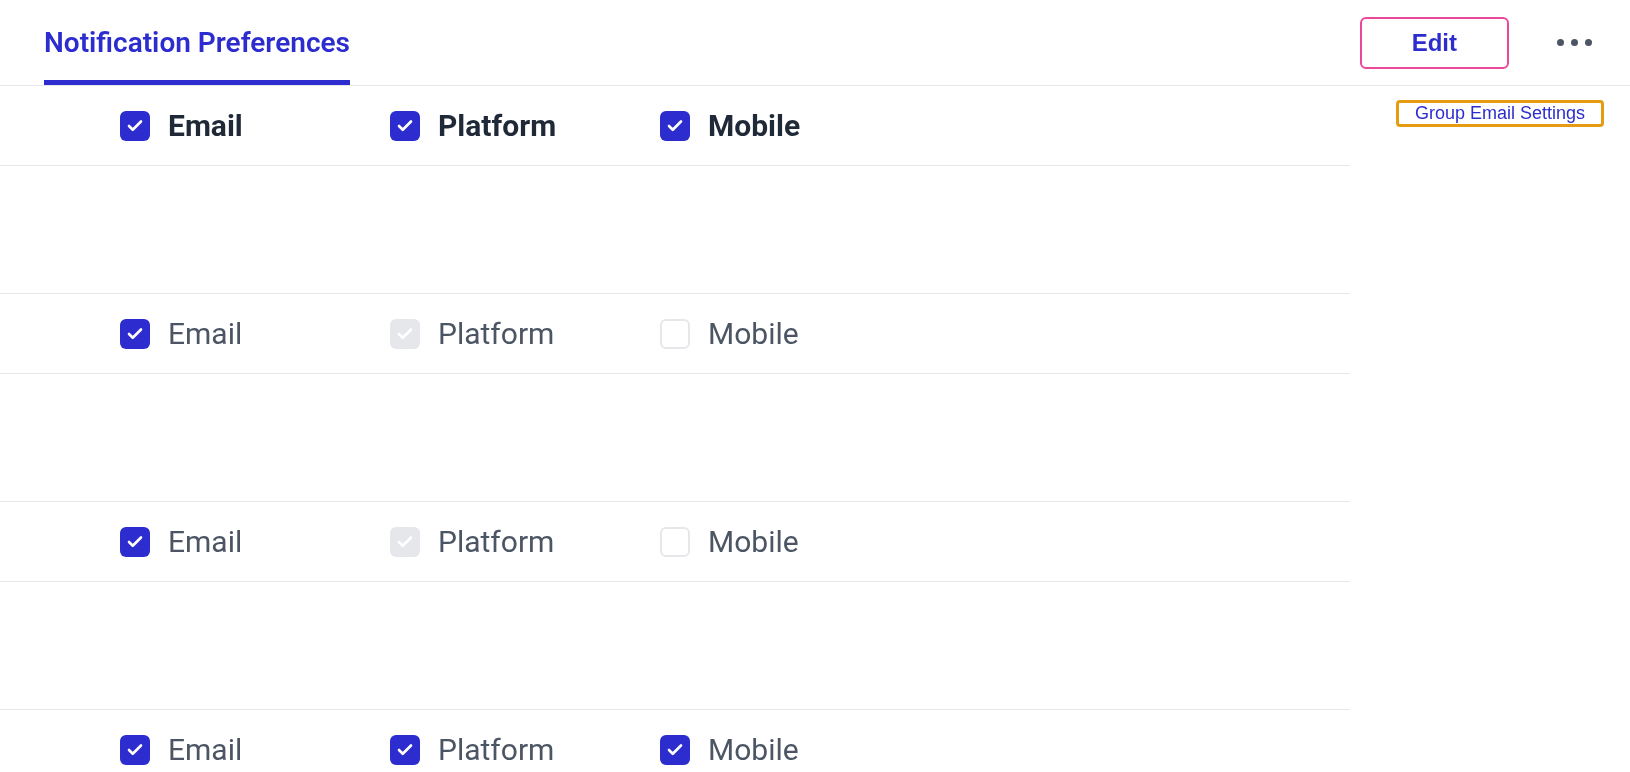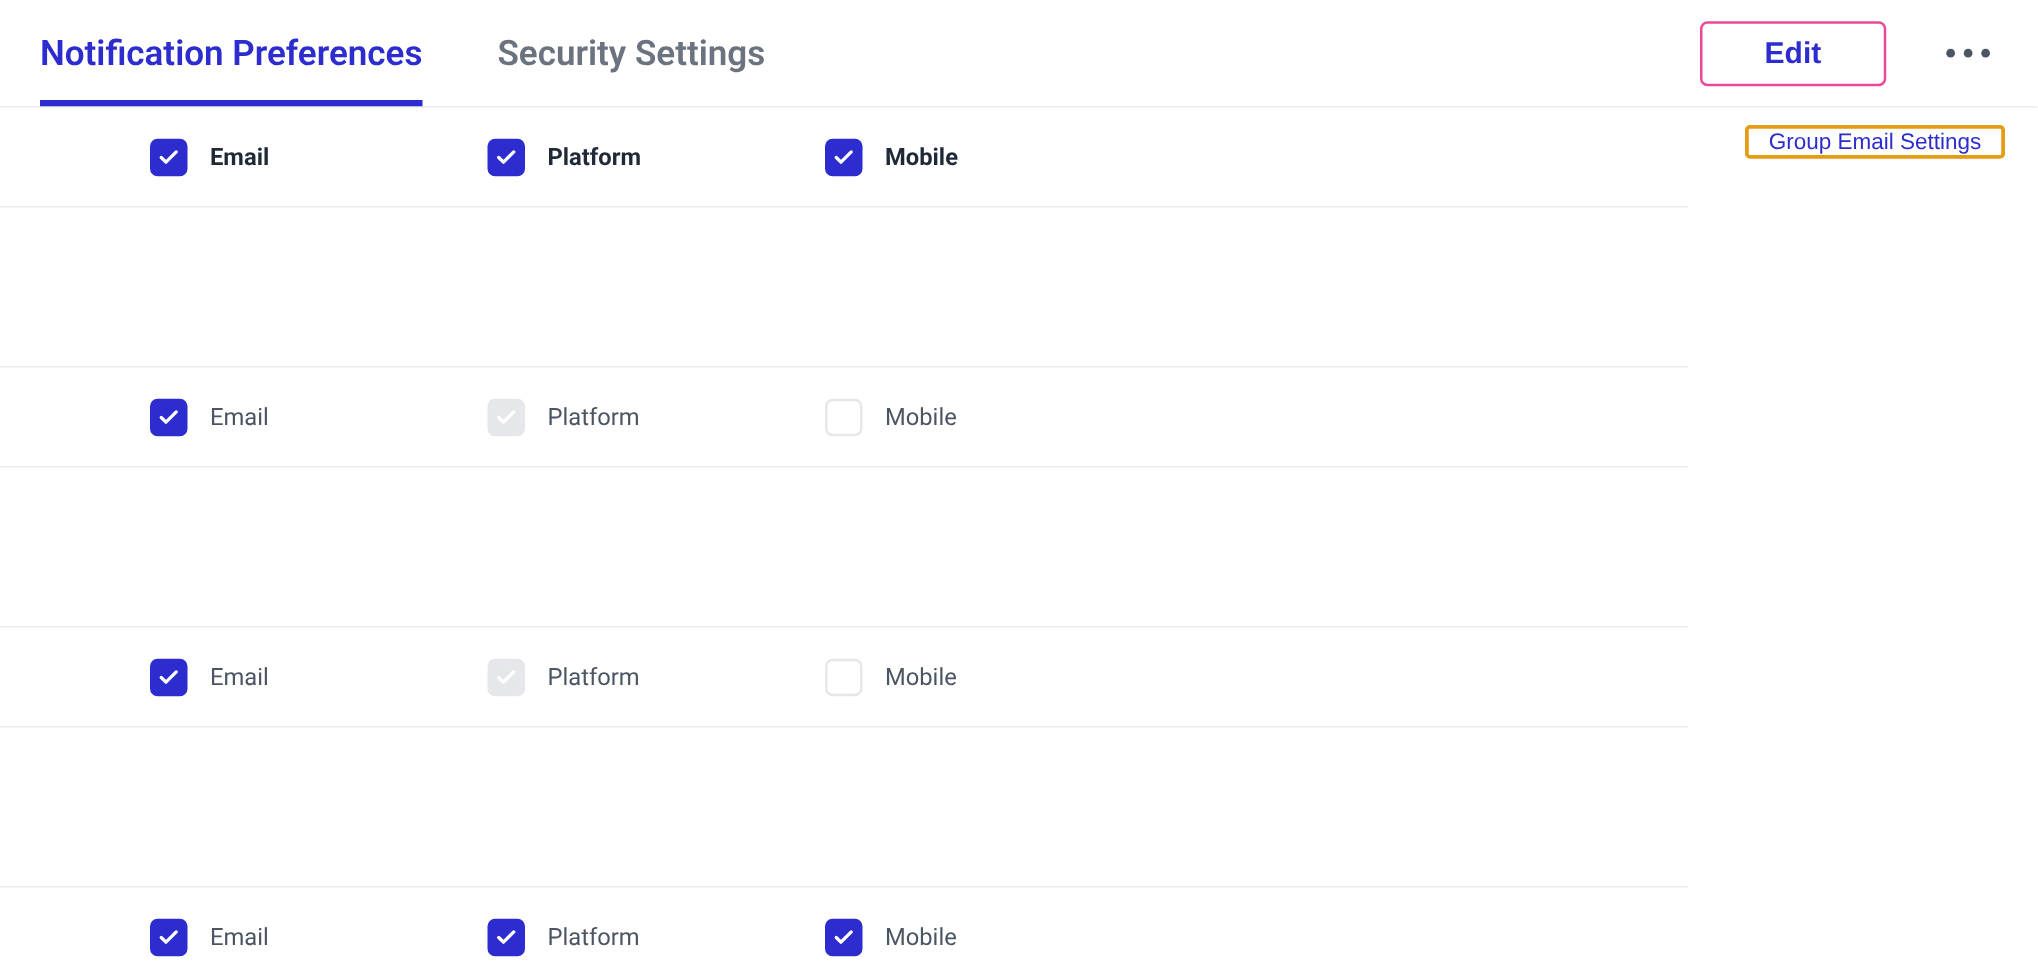--- a/index.html
+++ b/index.html
@@ -15,21 +15,21 @@
   .header {
     display: flex;
     align-items: center;
     padding: 0 30px 0 0;
     border-bottom: 1px solid #e5e7eb;
     height: 86px;
   }
   .tabs {
     display: flex;
     gap: 60px;
-    padding-left: 32px;
+    padding-left: 44px;
     height: 100%;
     align-items: stretch;
   }
   .tab {
     font-size: 28px;
     font-weight: 600;
     color: #6b7280;
     cursor: pointer;
     display: flex;
     align-items: center;
@@ -94,21 +94,21 @@
 
   .row.top { height: 80px; }
 
   .opt {
     display: flex;
     align-items: center;
     gap: 18px;
     width: 180px;
   }
   .opt .lbl {
-    font-size: 19px;
+    font-size: 30px;
     color: #4b5563;
   }
   .row.top .lbl { font-weight: 700; color: #1f2937; }
 
   .cbx {
     width: 30px;
     height: 30px;
     border-radius: 6px;
     display: flex;
     align-items: center;
@@ -124,23 +124,20 @@
   .cbx.disabled-checked svg path { stroke: #fff; }
 </style>
 </head>
 <body>
 
 <div class="header">
   <div class="tabs">
     <div class="tab active">
       <span>Notification Preferences</span>
     </div>
-    <div class="tab">
-      <span>Security Settings</span>
-    </div>
   </div>
   <div class="header-spacer"></div>
   <button class="edit-btn">Edit</button>
   <div class="more-btn">
     <span class="dot"></span>
     <span class="dot"></span>
     <span class="dot"></span>
   </div>
 </div>
 

